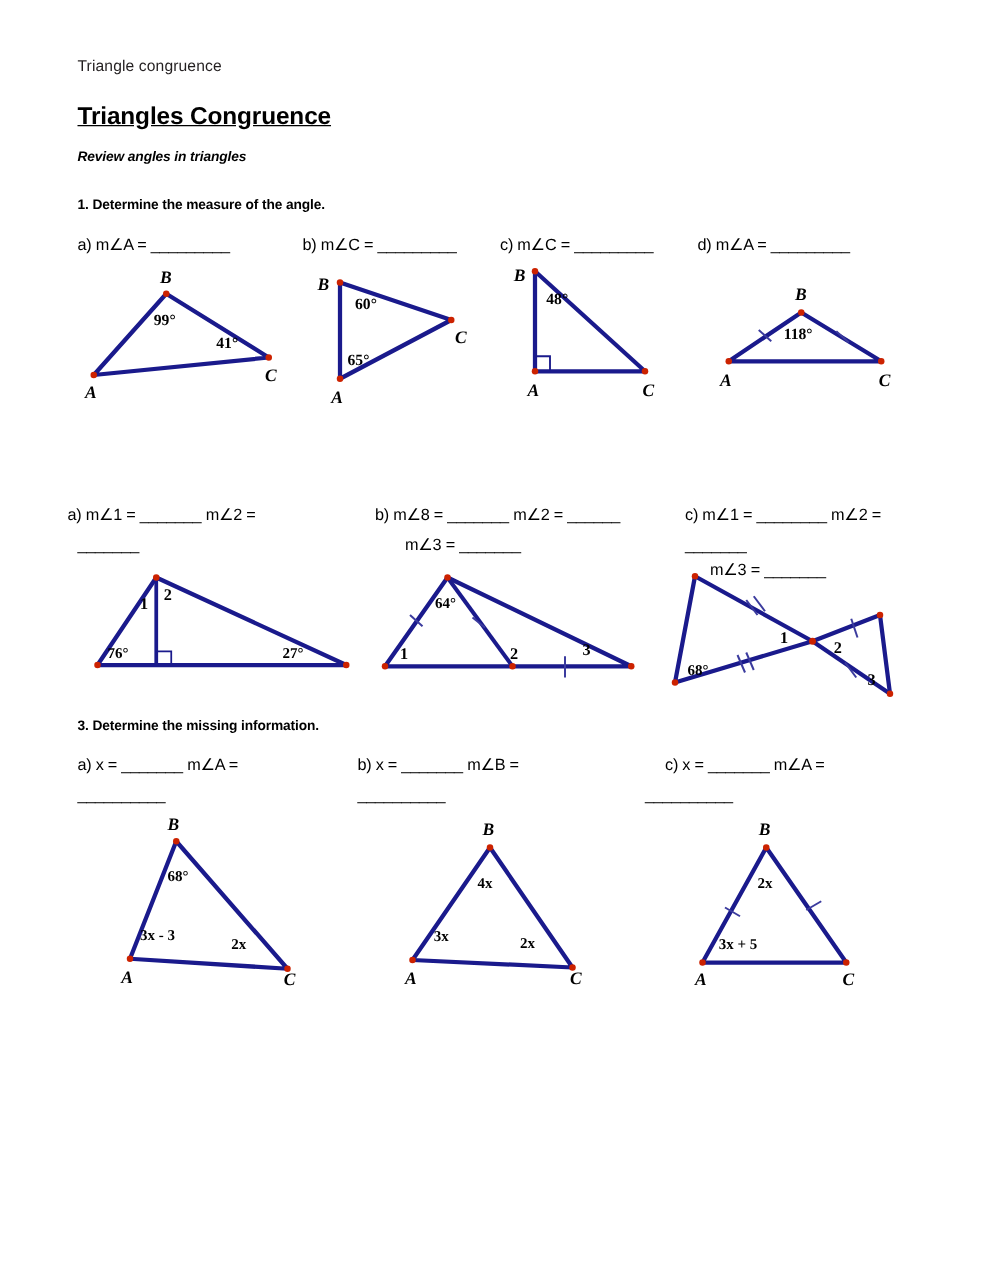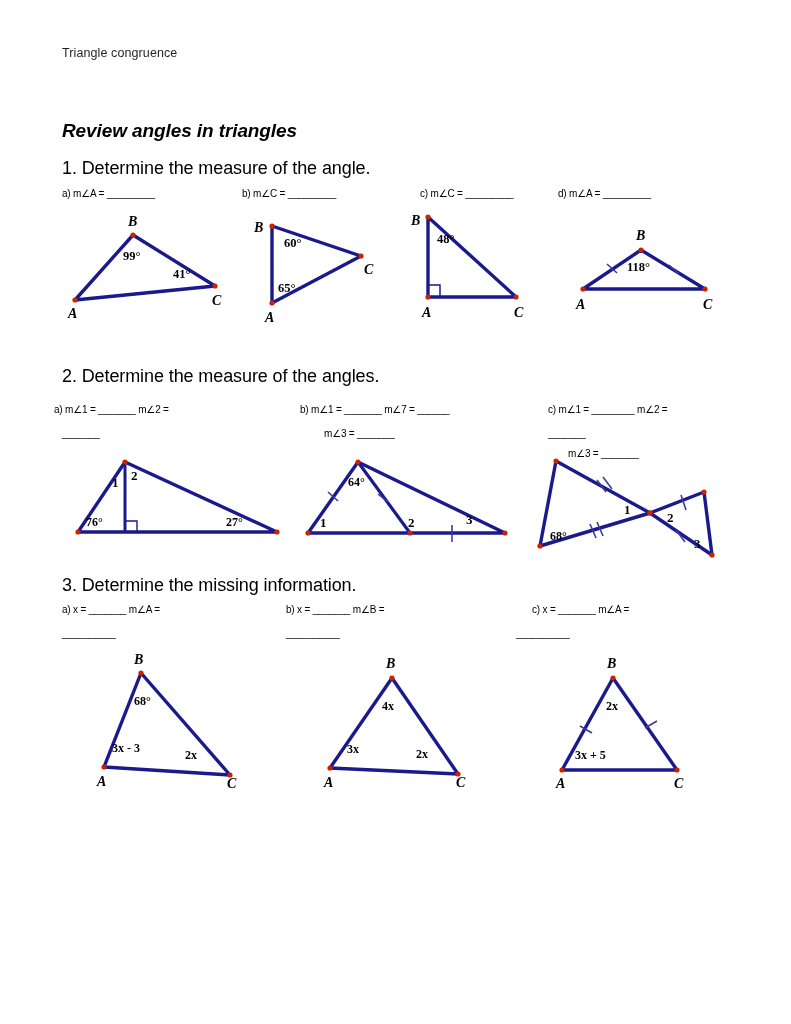--- a/index.html
+++ b/index.html
@@ -36,34 +36,34 @@
     top: 82px;
     font-size: 19.5px;
     font-weight: bold;
     text-decoration: underline;
     letter-spacing: -0.1px;
   }
   .subtitle {
     position: absolute;
     left: 62px;
     top: 120px;
-    font-size: 19px;
+    font-size: 11px;
     font-weight: bold;
     font-style: italic;
     letter-spacing: -0.1px;
   }
   .qnum {
     position: absolute;
-    font-size: 18px;
-    font-weight: normal;
+    font-size: 11px;
+    font-weight: bold;
     letter-spacing: -0.1px;
   }
   .prompt {
     position: absolute;
-    font-size: 10px;
+    font-size: 13px;
     letter-spacing: -0.2px;
     white-space: nowrap;
   }
 
   
   .fig { position: absolute; }
   .fig svg { display: block; overflow: visible; }
 
   .vlabel {
     font-family: "Liberation Serif", serif;
@@ -90,27 +90,28 @@
     font-size: 13px;
     fill: #000;
   }
 </style>
 </head>
 <body>
 
 <div class="page">
 
   <div class="hdr">Triangle congruence</div>
+  <div class="title">Triangles Congruence</div>
   <div class="subtitle">Review angles in triangles</div>
 
   <div class="qnum" style="left:62px; top:158px;">1. Determine the measure of the angle.</div>
 
   <div class="prompt" style="left:62px; top:188px;">a) m∠A = _________</div>
   <div class="prompt" style="left:242px; top:188px;">b) m∠C = _________</div>
-  <div class="prompt" style="left:400px; top:188px;margin-left:20px;">c) m∠C = _________</div>
+  <div class="prompt" style="left:400px; top:188px;">c) m∠C = _________</div>
   <div class="prompt" style="left:558px; top:188px;">d) m∠A = _________</div>
 
   <div class="fig" style="left:60px; top:208px;">
     <svg width="180" height="120" viewBox="0 0 180 120">
       <polygon points="15,92 73,27 155,78" fill="none" stroke="#1a1a8c" stroke-width="3.4" stroke-linejoin="round"></polygon>
       <circle cx="15" cy="92" r="2.6" fill="#cc2200"></circle>
       <circle cx="73" cy="27" r="2.6" fill="#cc2200"></circle>
       <circle cx="155" cy="78" r="2.6" fill="#cc2200"></circle>
       <text class="vlabel" x="68" y="18">B</text>
       <text class="vlabel" x="8" y="110">A</text>
@@ -156,26 +157,25 @@
       <circle cx="18" cy="81" r="2.6" fill="#cc2200"></circle>
       <circle cx="76" cy="42" r="2.6" fill="#cc2200"></circle>
       <circle cx="140" cy="81" r="2.6" fill="#cc2200"></circle>
       <text class="vlabel" x="71" y="32">B</text>
       <text class="vlabel" x="11" y="101">A</text>
       <text class="vlabel" x="138" y="101">C</text>
       <text class="alabel" x="62" y="63">118°</text>
     </svg>
   </div>
 
-  <div class="qnum" style="left:62px; top:366px;">2. Determine the measure of the angles.</div>
 
   <div class="prompt" style="left:54px; top:404px;">a) m∠1 = _______   m∠2 =</div>
   <div class="prompt" style="left:62px; top:428px;">_______</div>
 
-  <div class="prompt" style="left:300px; top:404px;">b) m∠1 = _______  m∠7 = ______</div>
+  <div class="prompt" style="left:300px; top:404px;">b) m∠8 = _______  m∠2 = ______</div>
   <div class="prompt" style="left:324px; top:428px;">m∠3 = _______</div>
 
   <div class="prompt" style="left:548px; top:404px;">c) m∠1 = ________  m∠2 =</div>
   <div class="prompt" style="left:548px; top:428px;">_______</div>
   <div class="prompt" style="left:568px; top:448px;">m∠3 = _______</div>
 
   <div class="fig" style="left:60px; top:450px;">
     <svg width="235" height="110" viewBox="0 0 235 110">
       <polygon points="18,82 65,12 217,82" fill="none" stroke="#1a1a8c" stroke-width="3.4" stroke-linejoin="round"></polygon>
       <line x1="65" y1="12" x2="65" y2="82" stroke="#1a1a8c" stroke-width="3"></line>

